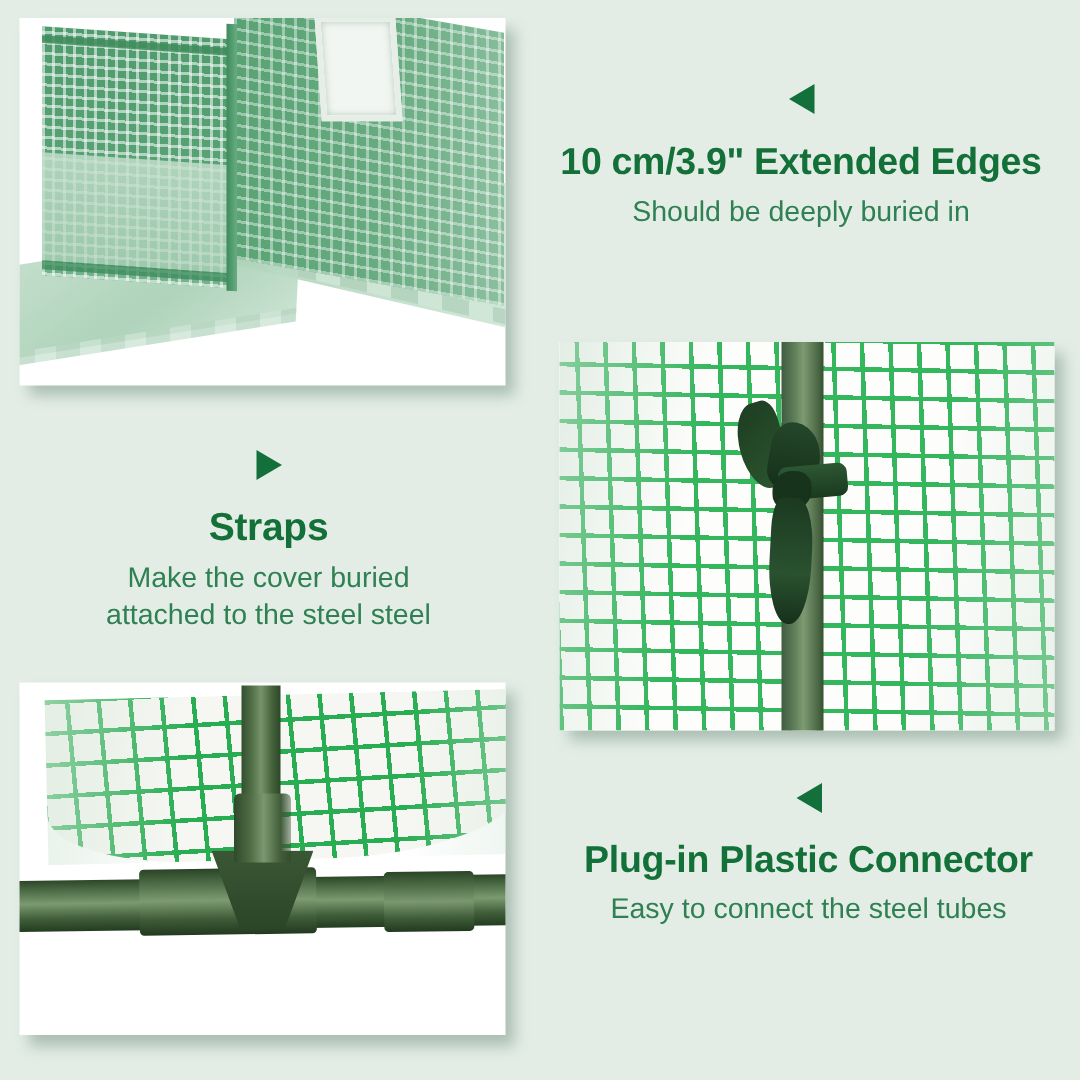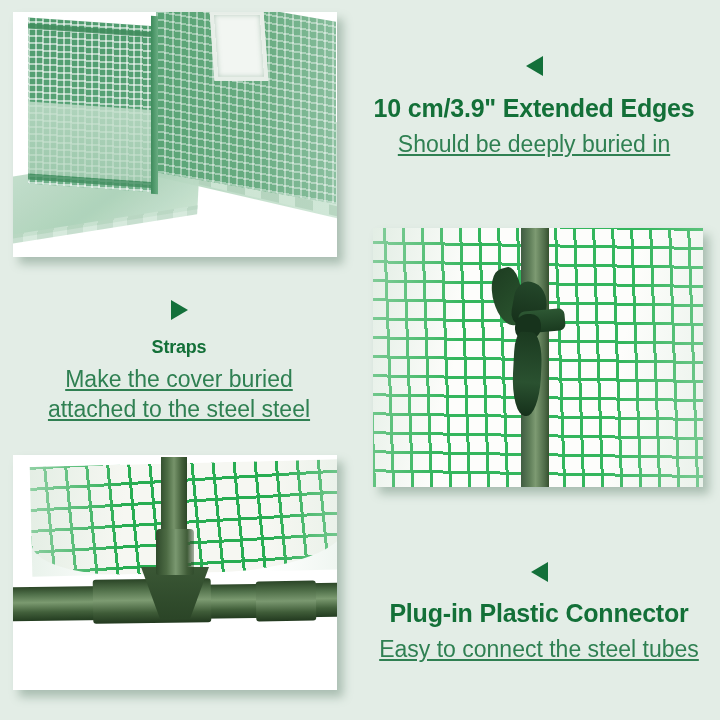--- a/index.html
+++ b/index.html
@@ -242,31 +242,30 @@
   .headline {
     color: #137038;
     font-weight: bold;
     font-size: 25px;
     line-height: 1.15;
     letter-spacing: -0.2px;
     white-space: nowrap;
   }
   .subline {
     color: #2f8052;
-    font-size: 23px;
+    font-size: 19px;
     line-height: 1.32;
     margin-top: 6px;
-    text-decoration: underline;
   }
 
   #text-edges { left: 355px; top: 56px; width: 358px; }
   #text-edges .headline { margin-top: 18px; }
   #text-straps { left: 24px; top: 300px; width: 310px; }
-  #text-straps .headline { margin-top: 17px; font-size: 18px; }
-  #text-connector { left: 364px; top: 562px; width: 350px; }
+  #text-straps .headline { margin-top: 17px; font-size: 26px; }
+  #text-connector { left: 364px; top: 522px; width: 350px; }
   #text-connector .headline { margin-top: 17px; }
 </style>
 </head>
 <body>
 
 <div id="canvas">
 
   <div class="photo-panel" id="panel-edges">
     <div class="photo-inner">
       <div class="gh-skirt-right"></div>

